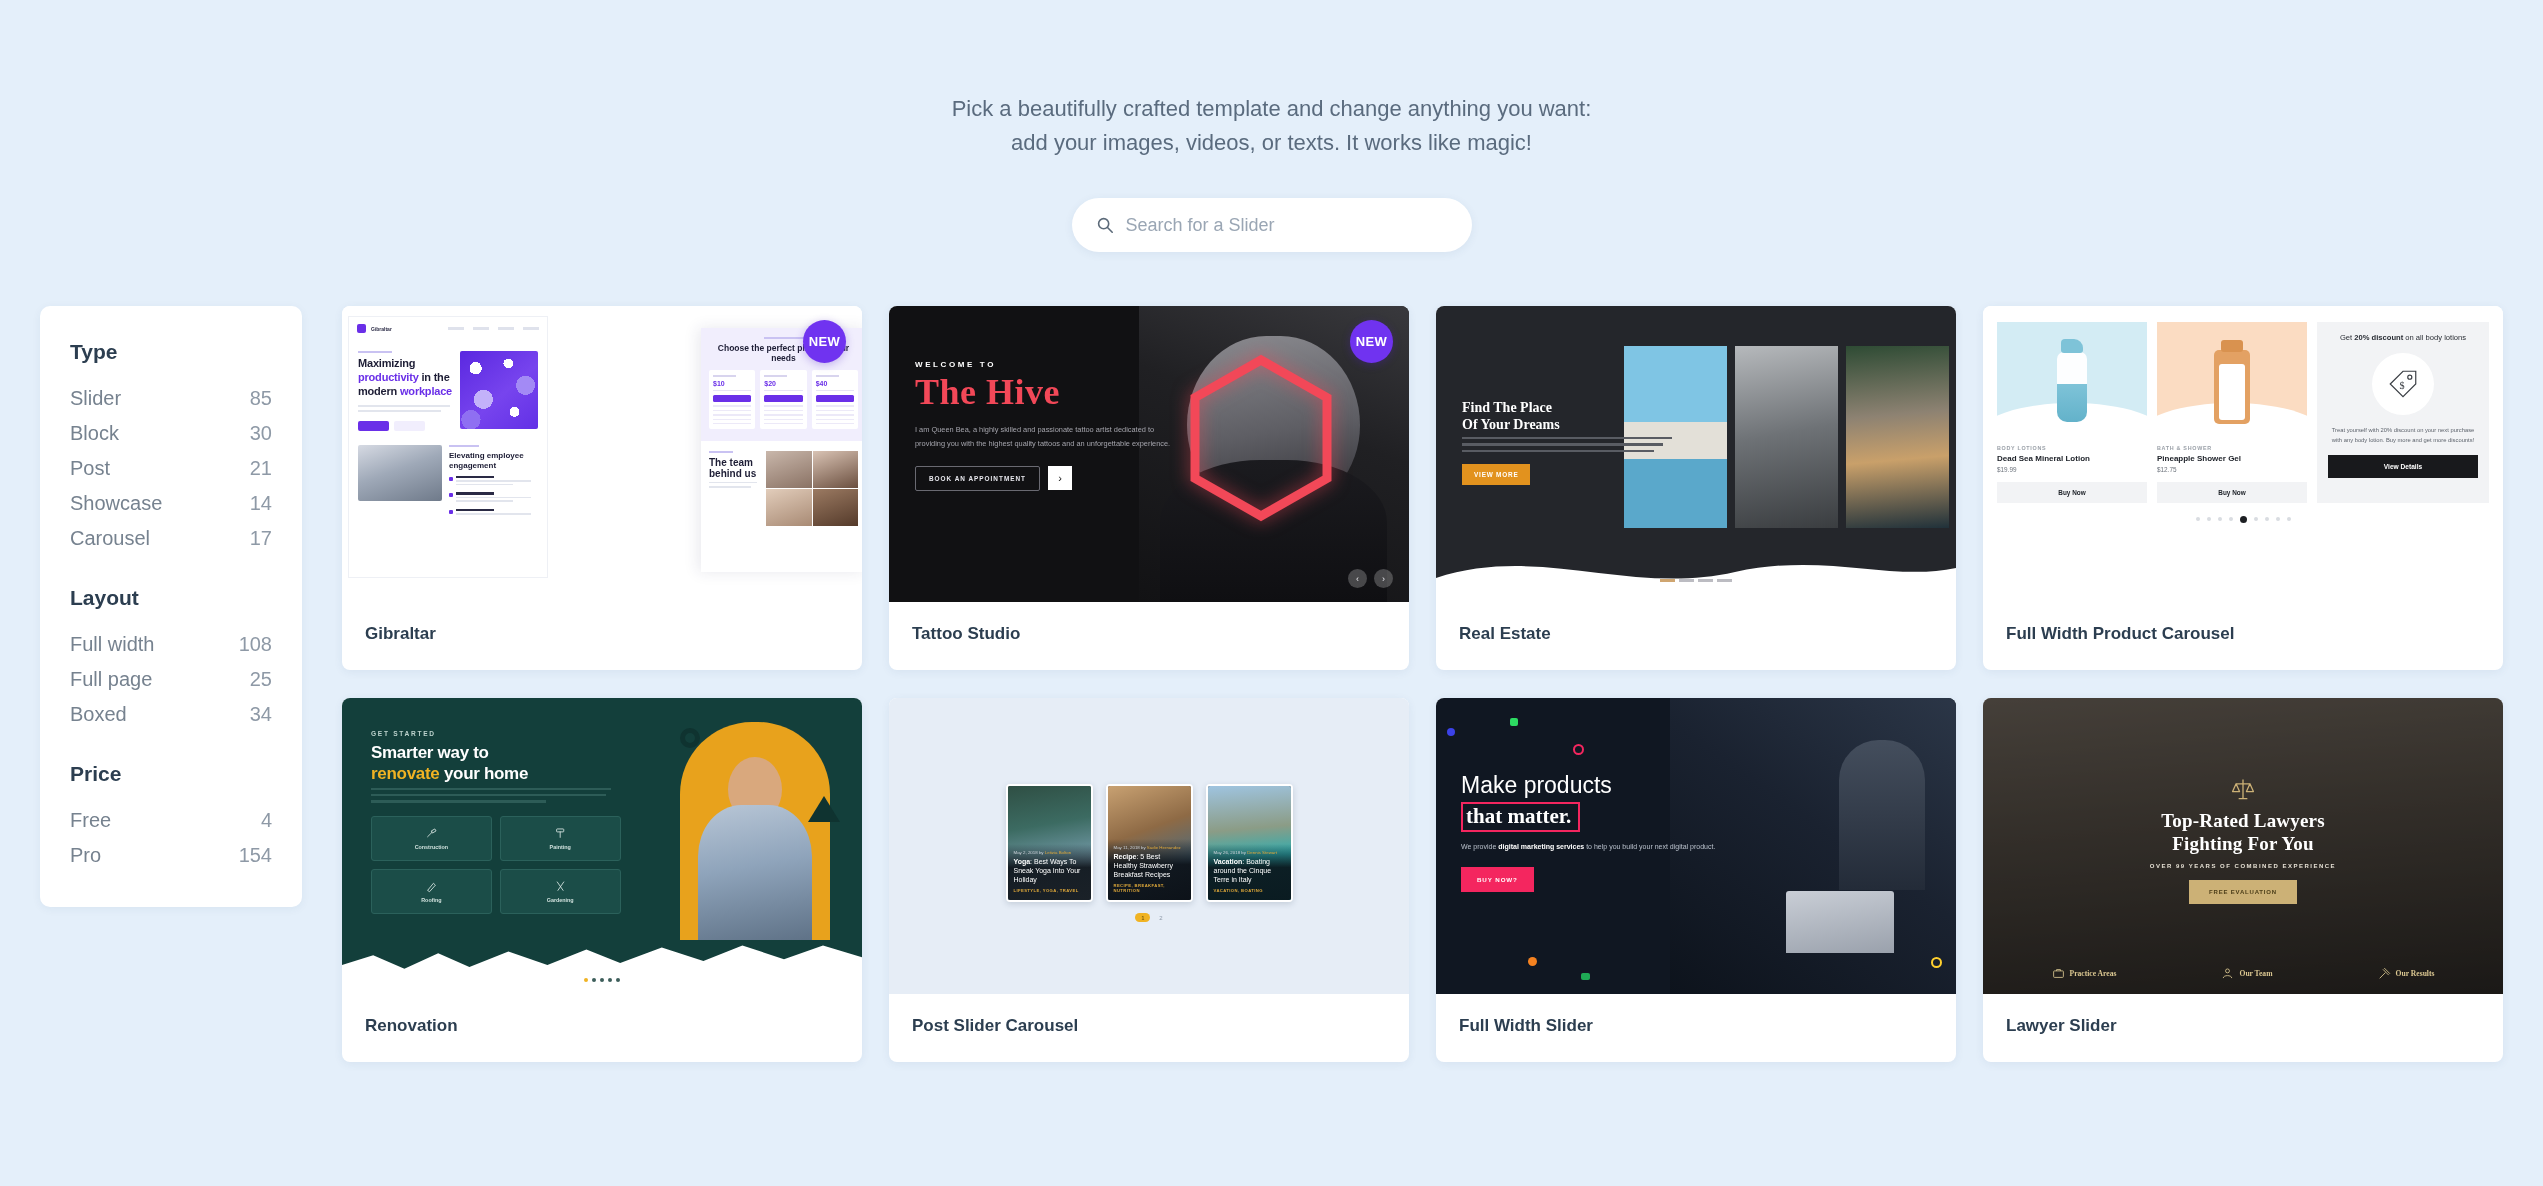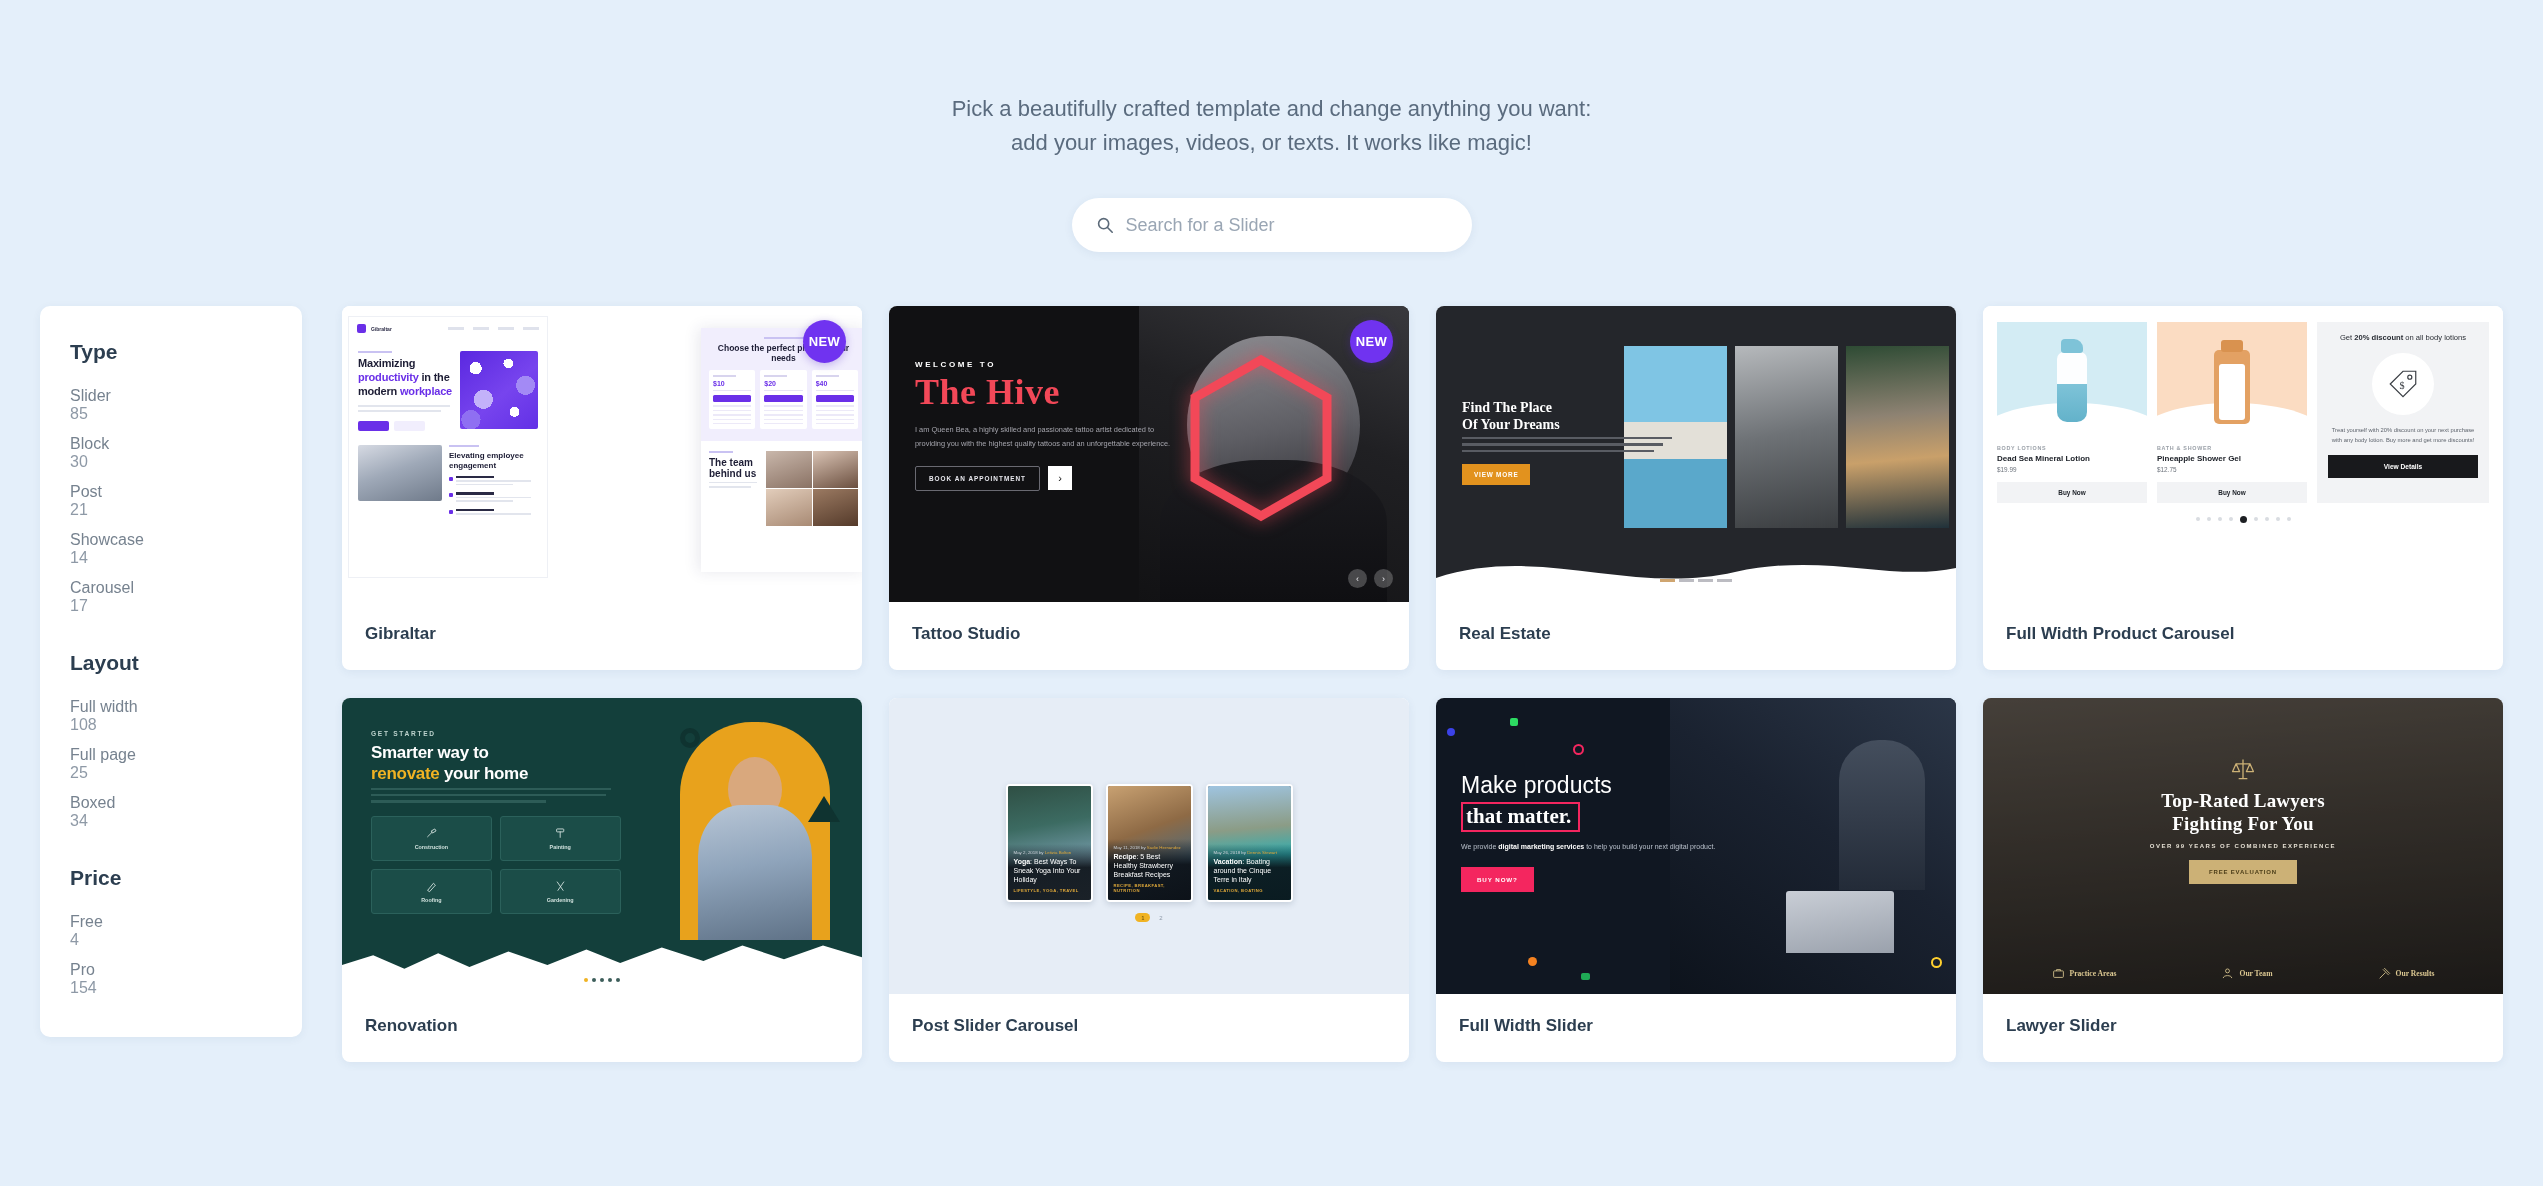--- a/index.html
+++ b/index.html
@@ -44,21 +44,21 @@
   .sidebar {
     width: 262px; flex: 0 0 262px; background: #fff; border-radius: 10px;
     padding: 34px 30px 34px 30px; box-shadow: 0 2px 10px rgba(40,70,110,.06);
   }
   .filter-group + .filter-group { margin-top: 30px; }
   .filter-title {
     font-size: 21px; font-weight: 700; color: #2c3e50; margin-bottom: 17px;
   }
   .filter-row {
     display: flex; justify-content: space-between; align-items: flex-start;
-    font-size: 16px; color: #76828f; padding: 6px 0; cursor: pointer; flex-direction: column;
+    font-size: 20px; color: #76828f; padding: 6px 0; cursor: pointer;
   }
   .filter-row .cnt { color: #8e99a6; }
 
   
   .grid {
     flex: 1; display: grid; grid-template-columns: repeat(4, 1fr);
     gap: 28px 27px;
   }
   .card {
     background: #fff; border-radius: 8px; overflow: hidden;
@@ -359,21 +359,21 @@
 
   
   .law {
     background: linear-gradient(175deg,#6a6259,#4a443d 42%,#211f1d);
   }
   .law::after {
     content:''; position:absolute; inset:0; background:rgba(20,17,14,.42);
   }
   .law-center {
     position:absolute; inset:0; z-index:3; display:flex; flex-direction:column;
-    align-items:center; justify-content:flex-start; padding-top:58px; text-align:center;
+    align-items:center; justify-content:flex-start; padding-top:58px; text-align:center;margin-top:20px;
   }
   .law-h1 {
     font-family:"Liberation Serif", serif; font-size:19px; font-weight:700;
     color:#fff; line-height:1.2; margin-top:8px; letter-spacing:.2px;
   }
   .law-sub { font-size:6px; letter-spacing:1.5px; color:#e6e0d4; font-weight:700; margin-top:7px; }
   .law-cta {
     margin-top:11px; background:#ccb176; color:#4b3d18; font-size:6px;
     font-weight:700; letter-spacing:.8px; padding:9px 20px;
   }

